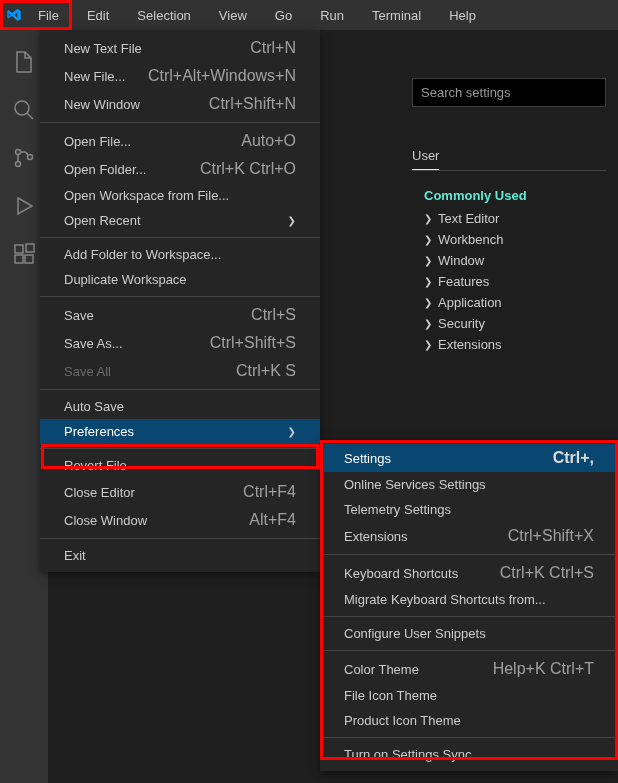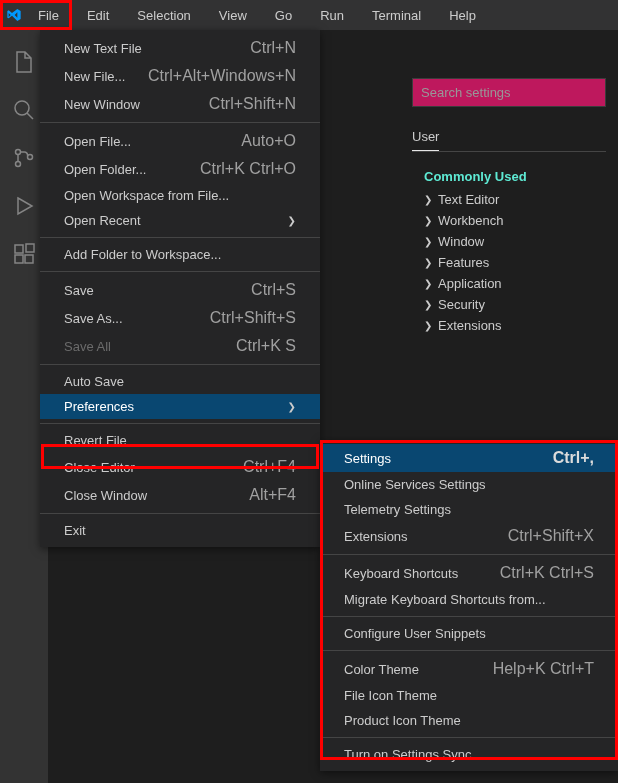--- a/index.html
+++ b/index.html
@@ -105,30 +105,30 @@
       position: absolute;
       left: 400px;
       top: 60px;
       right: 0;
       bottom: 0;
       background: #1e1e1e;
       padding: 18px 12px 0 12px;
     }
     .search-settings {
       width: 100%;
-      background: #be185d;
+      background: #000000;
       border: 1px solid #3c3c3c;
       color: #cccccc;
       padding: 6px 8px;
       font-size: 13px;
       outline: none;
     }
     .search-settings::placeholder { color: #989898; }
     .tabs {
-      margin-top: 16px;
+      margin-top: 35px;
       border-bottom: 1px solid #454545;
       display: flex;
     }
     .tab {
       padding: 6px 0;
       margin-right: 16px;
       color: #cccccc;
       cursor: pointer;
     }
     .tab.active { border-bottom: 1px solid #e7e7e7; }
@@ -295,20 +295,23 @@
       <span>Open Workspace from File...</span>
     </div>
     <div class="dd-item">
       <span>Open Recent</span>
       <span class="dd-arrow">❯</span>
     </div>
     <div class="dd-separator"></div>
     <div class="dd-item">
       <span>Add Folder to Workspace...</span>
     </div>
+    <div class="dd-item">
+      <span>Duplicate Workspace</span>
+    </div>
     <div class="dd-separator"></div>
     <div class="dd-item">
       <span>Save</span>
       <span class="dd-shortcut">Ctrl+S</span>
     </div>
     <div class="dd-item">
       <span>Save As...</span>
       <span class="dd-shortcut">Ctrl+Shift+S</span>
     </div>
     <div class="dd-item disabled">

